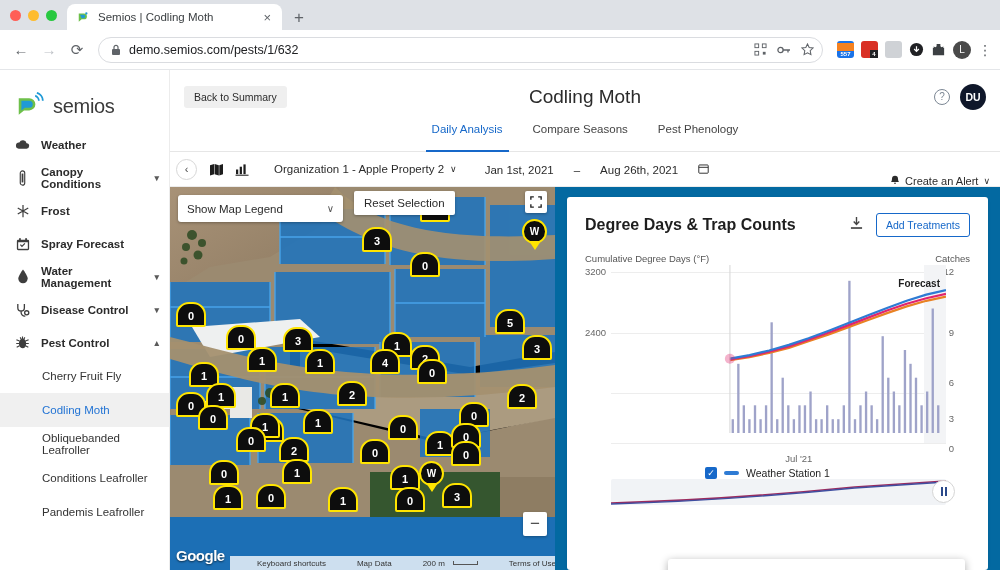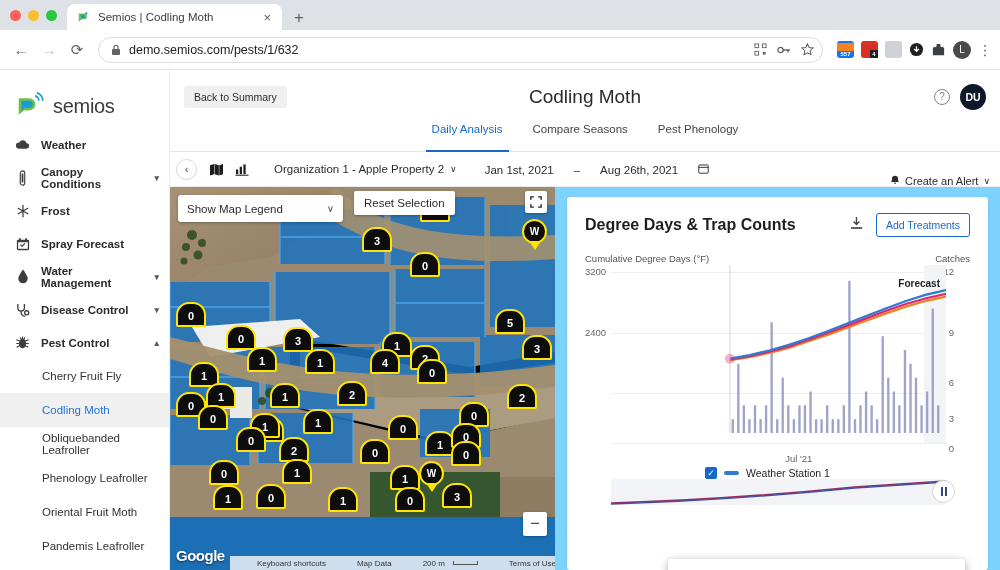--- a/index.html
+++ b/index.html
@@ -112,21 +112,21 @@
   .viewtoggle { display: flex; gap: 10px; margin-left: 11px; color: #1d1d1d; }
   .vt { width: 16px; height: 16px; display: flex; align-items: center; justify-content: center; }
   .orgsel { margin-left: 24px; font-size: 11.5px; color: #2b2b2b; display: flex;
             align-items: center; gap: 6px; }
   .daterange { margin-left: 28px; font-size: 11.5px; color: #2b2b2b;
                display: flex; align-items: flex-end; gap: 20px; }
   .alert-btn { margin-left: auto; margin-right: 10px; font-size: 11px; color: #2b2b2b;
                display: flex; align-items: center; gap: 5px; margin-top: 24px; }
 
   
-  .mainbody { flex: 1; display: flex; min-height: 0; position: relative; background: #7dd3fc; }
+  .mainbody { flex: 1; display: flex; min-height: 0; position: relative; background: #0369a1; }
 
   
   #map { position: relative; width: 385px; flex: 0 0 385px; overflow: hidden;
          background: #1c6fb5; }
   .map-sat { position: absolute; inset: 0; }
   .map-overlay-ctl { position: absolute; z-index: 5; }
   .legend-select {
     top: 8px; left: 8px; width: 165px; height: 27px; background: #fff;
     border-radius: 3px; display: flex; align-items: center; justify-content: space-between;
     padding: 0 9px; font-size: 11.5px; color: #2b2b2b;
@@ -382,24 +382,21 @@
     <div class="subnav-item">
       <span>Cherry Fruit Fly</span>
     </div>
     <div class="subnav-item active">
       <span>Codling Moth</span>
     </div>
     <div class="subnav-item">
       <span>Obliquebanded Leafroller</span>
     </div>
     <div class="subnav-item">
-      <span>Phenology Leafroller</span>
-    </div>
-    <div class="subnav-item">
-      <span>Oriental Fruit Moth</span>
+      <span>Conditions Leafroller</span>
     </div>
     <div class="subnav-item">
       <span>Pandemis Leafroller</span>
     </div>
     <div class="subnav-item">
       
     </div>
   </div>
 
   <div id="content">

